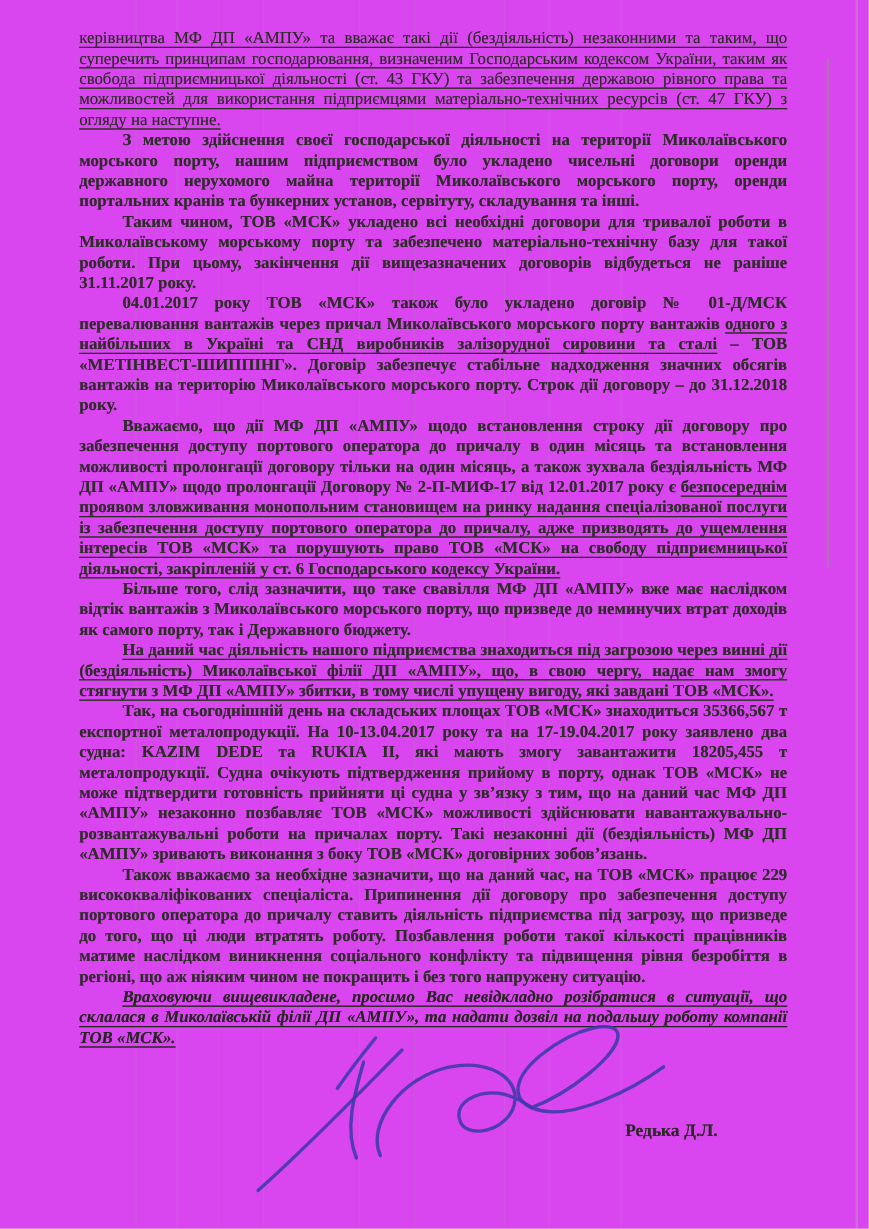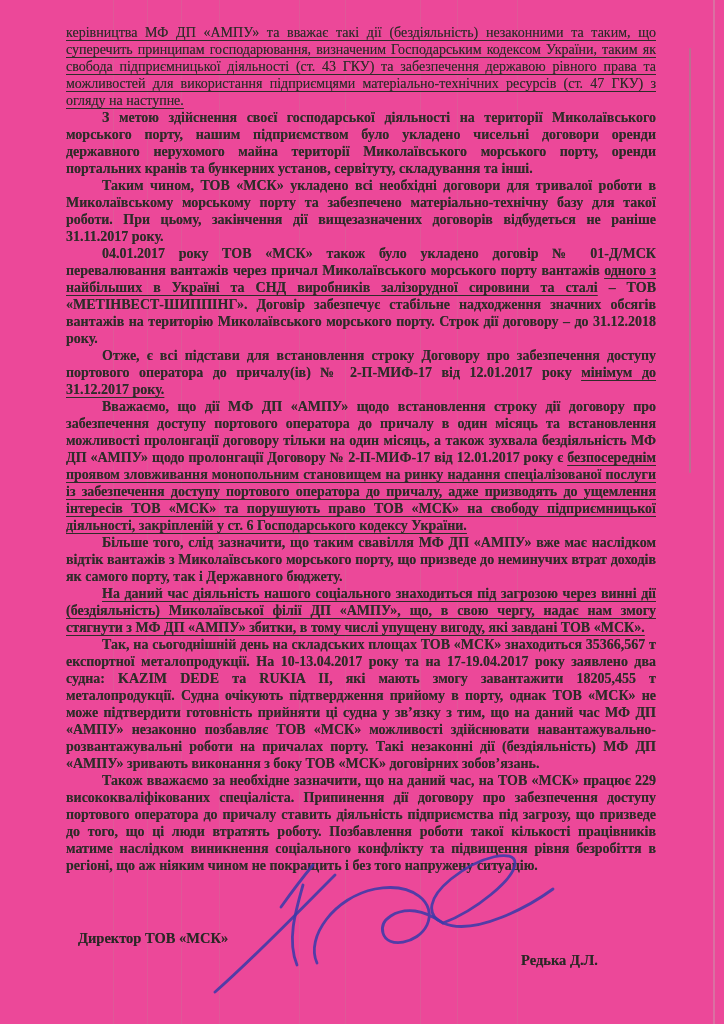--- a/index.html
+++ b/index.html
@@ -1,19 +1,19 @@
 <!DOCTYPE html>
 <html lang="uk"><head>
 <meta charset="utf-8">
 <style>
   html,body{margin:0;padding:0;background:#e8e6e2;}
   .page{
     position:relative;
     width:724px;height:1024px;
-    background:#ec4899;
+    background:#d946ef;
     overflow:hidden;
     font-family:"Liberation Serif","DejaVu Serif",serif;
     color:#2e2c29;
   }
   
   .streak{position:absolute;top:0;bottom:0;width:1px;background:rgba(168,162,152,0.18);}
   .edge-shadow{position:absolute;left:689px;top:48px;height:425px;width:2px;background:rgba(150,144,138,0.55);border-radius:1px;}
   .edge-shadow2{position:absolute;left:713px;top:0;height:1024px;width:2px;background:rgba(190,186,180,0.35);}
 
   .body-text{
@@ -26,21 +26,21 @@
   .u{text-decoration:underline;text-decoration-thickness:1px;text-underline-offset:2.5px;}
   .final{font-weight:bold;font-style:italic;color:#262420;}
   .closing{
     position:absolute;left:66px;top:928px;width:590px;
     font-size:14.5px;line-height:21px;font-weight:bold;color:#2a2825;
     text-shadow:0 0 0.5px rgba(42,40,37,0.5);
   }
   .closing .left-col{position:absolute;left:0;top:0;}
   .closing .salutation{padding-left:34px;}
   .closing .signer-title{padding-left:12px;}
-  .closing .signer-name{position:absolute;left:455px;top:22px;}
+  .closing .signer-name{position:absolute;left:455px;top:5px;}
   .signature-svg{position:absolute;left:185px;top:845px;pointer-events:none;}
 </style>
 </head>
 <body>
 
 <div class="page">
 
   <div class="streak" style="left:113px"></div>
   <div class="streak" style="left:147px"></div>
   <div class="streak" style="left:181px"></div>
@@ -51,31 +51,30 @@
   <div class="streak" style="left:457px"></div>
   <div class="streak" style="left:517px"></div>
   <div class="edge-shadow"></div>
   <div class="edge-shadow2"></div>
 
   <div class="body-text">
     <p class="u">керівництва МФ ДП «АМПУ» та вважає такі дії (бездіяльність)  незаконними та таким, що суперечить принципам господарювання, визначеним Господарським кодексом України, таким як свобода підприємницької діяльності (ст. 43 ГКУ) та забезпечення державою рівного права та можливостей для використання підприємцями матеріально-технічних ресурсів (ст. 47 ГКУ) з огляду на наступне.</p>
     <p class="ind">З метою здійснення своєї господарської діяльності на території Миколаївського морського порту, нашим підприємством було укладено чисельні договори оренди державного нерухомого майна території Миколаївського морського порту, оренди портальних кранів та бункерних установ, сервітуту, складування та інші.</p>
     <p class="ind">Таким чином, ТОВ «МСК» укладено всі необхідні договори для тривалої роботи в Миколаївському морському порту та забезпечено матеріально-технічну базу для такої роботи. При цьому, закінчення дії вищезазначених договорів відбудеться не раніше 31.11.2017 року.</p>
     <p class="ind"><span>04.01.2017 року ТОВ «МСК» також було укладено договір № 01-Д/МСК перевалювання вантажів через причал Миколаївського морського порту вантажів </span><span class="u">одного з найбільших в Україні та СНД виробників залізорудної сировини та сталі</span><span> – ТОВ «МЕТІНВЕСТ-ШИППІНГ». Договір забезпечує стабільне надходження значних обсягів вантажів на територію Миколаївського морського порту. Строк дії договору – до 31.12.2018 року.</span></p>
-    <p class="ind"><span>Отже, є всі підстави для встановлення строку Договору про забезпечення доступу портового оператора до причалу(ів) № 2-П-МИФ-17 від 12.01.2017 року </span><span class="u">мінімум до 31.12.2017 року.</span></p>
     <p class="ind"><span>Вважаємо, що дії МФ ДП «АМПУ» щодо встановлення строку дії договору про забезпечення доступу портового оператора до причалу в один місяць та встановлення можливості пролонгації договору тільки на один місяць, а також зухвала бездіяльність МФ ДП «АМПУ» щодо пролонгації Договору № 2-П-МИФ-17 від 12.01.2017 року є </span><span class="u">безпосереднім проявом зловживання монопольним становищем на ринку надання спеціалізованої послуги із забезпечення доступу портового оператора до причалу, адже призводять до ущемлення інтересів ТОВ «МСК» та порушують право ТОВ «МСК» на свободу підприємницької діяльності, закріпленій у ст. 6 Господарського кодексу України.</span></p>
-    <p class="ind">Більше того, слід зазначити, що таким свавілля МФ ДП «АМПУ» вже має наслідком відтік вантажів з Миколаївського морського порту, що призведе до неминучих втрат доходів як самого порту, так і Державного бюджету.</p>
-    <p class="ind u">На даний час діяльність нашого соціального знаходиться під загрозою через винні дії (бездіяльність) Миколаївської філії ДП «АМПУ», що, в свою чергу, надає нам змогу стягнути з МФ ДП «АМПУ» збитки, в тому числі упущену вигоду, які завдані ТОВ «МСК».</p>
+    <p class="ind">Більше того, слід зазначити, що таке свавілля МФ ДП «АМПУ» вже має наслідком відтік вантажів з Миколаївського морського порту, що призведе до неминучих втрат доходів як самого порту, так і Державного бюджету.</p>
+    <p class="ind u">На даний час діяльність нашого підприємства знаходиться під загрозою через винні дії (бездіяльність) Миколаївської філії ДП «АМПУ», що, в свою чергу, надає нам змогу стягнути з МФ ДП «АМПУ» збитки, в тому числі упущену вигоду, які завдані ТОВ «МСК».</p>
     <p class="ind">Так, на сьогоднішній день на складських площах ТОВ «МСК» знаходиться 35366,567 т експортної металопродукції. На 10-13.04.2017 року та на 17-19.04.2017 року заявлено два судна: KAZIM DEDE та RUKIA II, які мають змогу завантажити 18205,455 т металопродукції. Судна очікують підтвердження прийому в порту, однак ТОВ «МСК» не може підтвердити готовність прийняти ці судна у зв’язку з тим, що на даний час МФ ДП «АМПУ» незаконно позбавляє ТОВ «МСК» можливості здійснювати навантажувально-розвантажувальні роботи на причалах порту. Такі незаконні дії (бездіяльність) МФ ДП «АМПУ» зривають виконання з боку ТОВ «МСК» договірних зобов’язань.</p>
     <p class="ind">Також вважаємо за необхідне зазначити, що на даний час, на  ТОВ «МСК» працює 229 висококваліфікованих спеціаліста. Припинення дії договору про забезпечення доступу портового оператора до причалу ставить діяльність підприємства під загрозу, що призведе до того, що ці люди втратять роботу. Позбавлення роботи такої кількості працівників матиме наслідком виникнення соціального конфлікту та підвищення рівня безробіття в регіоні, що аж ніяким чином не покращить і без того напружену ситуацію.</p>
+    <p class="ind u final">Враховуючи вищевикладене, просимо Вас невідкладно розібратися в ситуації, що склалася в Миколаївській філії ДП «АМПУ», та надати дозвіл на подальшу роботу компанії ТОВ «МСК».</p>
   </div>
 
   <div class="closing">
     <div class="left-col">
-      <div class="signer-title">Директор ТОВ «МСК»</div>
     </div>
     <div class="signer-name">Редька Д.Л.</div>
   </div>
 
   <svg class="signature-svg" width="390" height="160" viewBox="0 0 390 160">
     <g fill="none" stroke="#3c3aa8" stroke-opacity="0.88" stroke-width="2.8" stroke-linecap="round">
 
       <path d="M 30 147 C 70 112, 118 62, 150 30"></path>
 
       <path d="M 96 62 C 106 48, 118 32, 128 20"></path>

